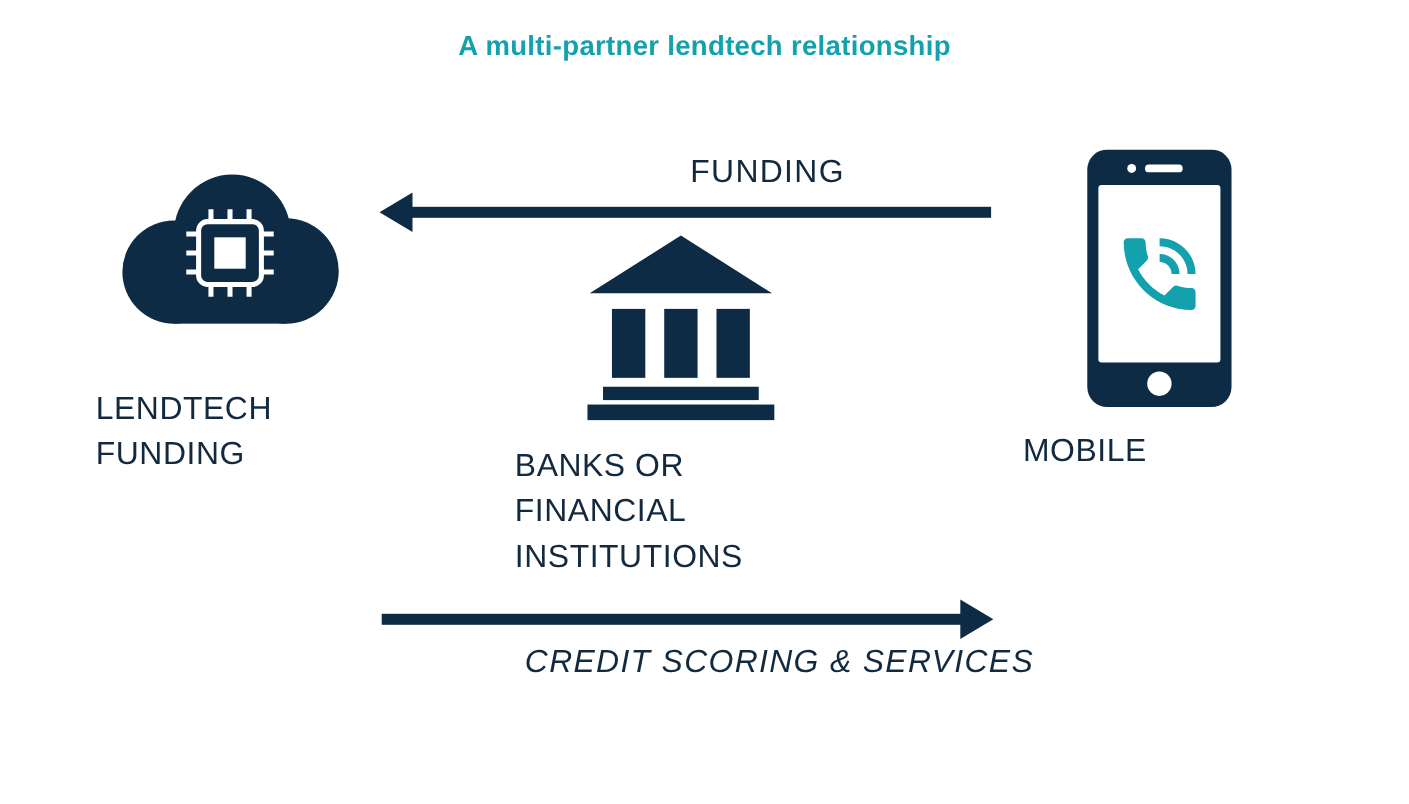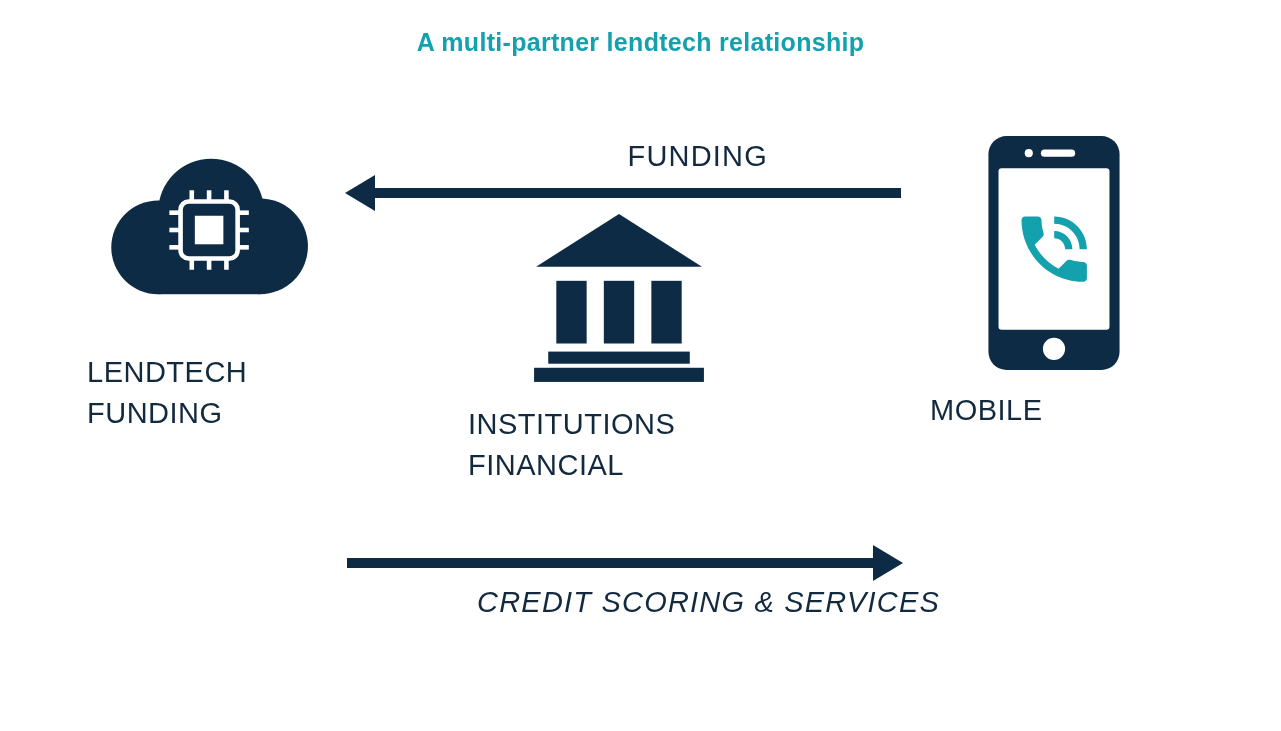--- a/index.html
+++ b/index.html
@@ -128,22 +128,23 @@
 
   <svg class="icon-svg bank-icon" width="182" height="172" viewBox="0 0 180 170" aria-hidden="true">
     <path class="fill-navy" d="M90 2 L172 54 L8 54 Z"></path>
     <rect class="fill-navy" x="28" y="68" width="30" height="62"></rect>
     <rect class="fill-navy" x="75" y="68" width="30" height="62"></rect>
     <rect class="fill-navy" x="122" y="68" width="30" height="62"></rect>
     <rect class="fill-navy" x="20" y="138" width="140" height="12"></rect>
     <rect class="fill-navy" x="6" y="154" width="168" height="14"></rect>
   </svg>
   <div class="node-label label-banks">
+    <div>BANKS OR</div>
+    <div>FINANCIAL</div>
     <div>INSTITUTIONS</div>
-    <div>FINANCIAL</div>
   </div>
 
   <svg class="icon-svg phone-icon" width="132" height="234" viewBox="0 0 130 232" aria-hidden="true">
     <rect class="fill-navy" x="0" y="0" width="130" height="232" rx="18"></rect>
     <circle class="fill-white" cx="40" cy="17" r="4"></circle>
     <rect class="fill-white" x="52" y="13.5" width="34" height="7" rx="3.5"></rect>
     <rect class="fill-white" x="10" y="32" width="110" height="160" rx="3"></rect>
     <circle class="fill-white" cx="65" cy="211" r="11"></circle>
     <g class="fill-teal" transform="translate(22,69) scale(3.6)">
       <path d="M6.62 10.79c1.44 2.83 3.76 5.14 6.59 6.59l2.2-2.2c.27-.27.67-.36 1.02-.24 1.12.37 2.33.57 3.57.57.55 0 1 .45 1 1V20c0 .55-.45 1-1 1-9.39 0-17-7.61-17-17 0-.55.45-1 1-1h3.5c.55 0 1 .45 1 1 0 1.25.2 2.45.57 3.57.11.35.03.74-.25 1.02l-2.2 2.2z"></path>

